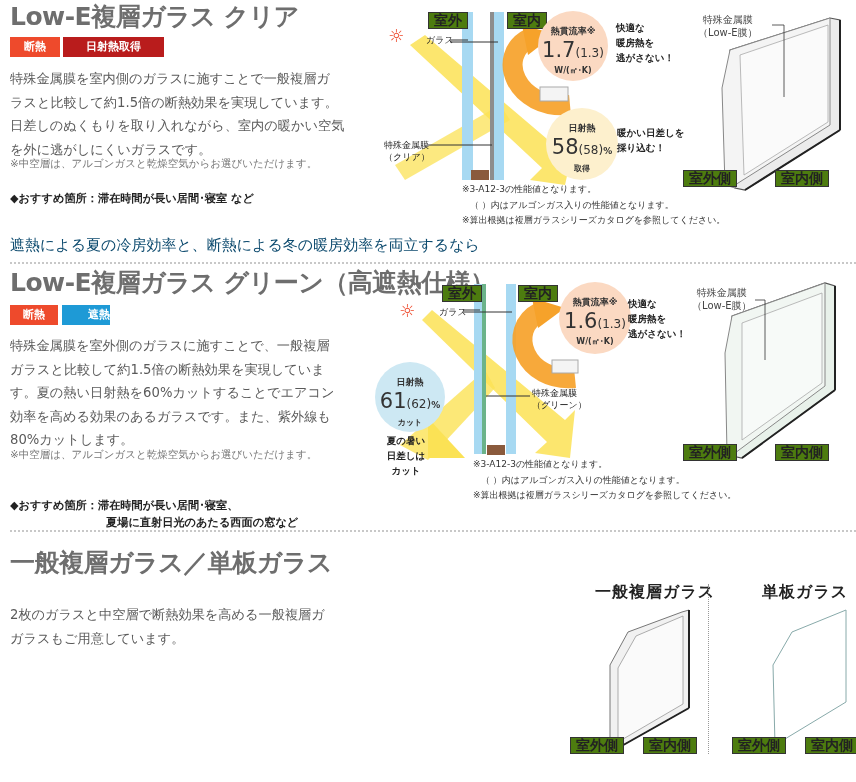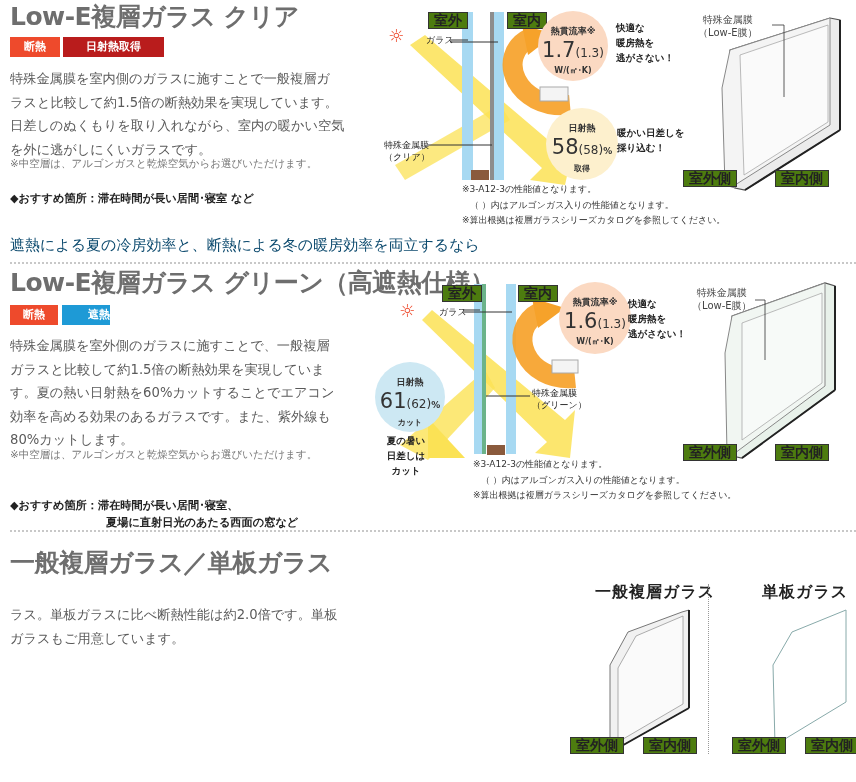--- a/index.html
+++ b/index.html
@@ -213,21 +213,21 @@
     <div>（Low-E膜）</div>
   </div>
   <div class="abs lbl-box" style="left:3px;top:176px;">室外側</div>
   <div class="abs lbl-box" style="left:95px;top:176px;">室内側</div>
 </div>
 
 <div class="abs dots" style="left:10px;top:530px;width:846px;"></div>
 
 <div class="abs title" style="left:10px;top:541px;margin-top:9px;">一般複層ガラス／単板ガラス</div>
 <div class="abs" style="left:10px;top:603px;">
-  <div class="body-text">ラス。単板ガラスに比べ断熱性能は約2.0倍です。単板</div>
+  <div class="body-text">2枚のガラスと中空層で断熱効果を高める一般複層ガ</div>
   <div class="body-text">ガラスもご用意しています。</div>
 </div>
 
 <div class="abs" style="left:550px;top:570px;width:306px;height:212px;">
   <div class="abs col-head" style="left:45px;top:12px;">一般複層ガラス</div>
   <div class="abs col-head" style="left:212px;top:12px;">単板ガラス</div>
   <div class="abs" style="left:158px;top:14px;height:170px;border-left:1.5px dotted #999;"></div>
   <svg class="abs" style="left:0;top:0;" width="306" height="212">
 
     <polygon points="60,95 78,62 132,42 139,40 139,138 68,178 60,175" fill="#f1f1f1" stroke="#777" stroke-width="1"></polygon>

